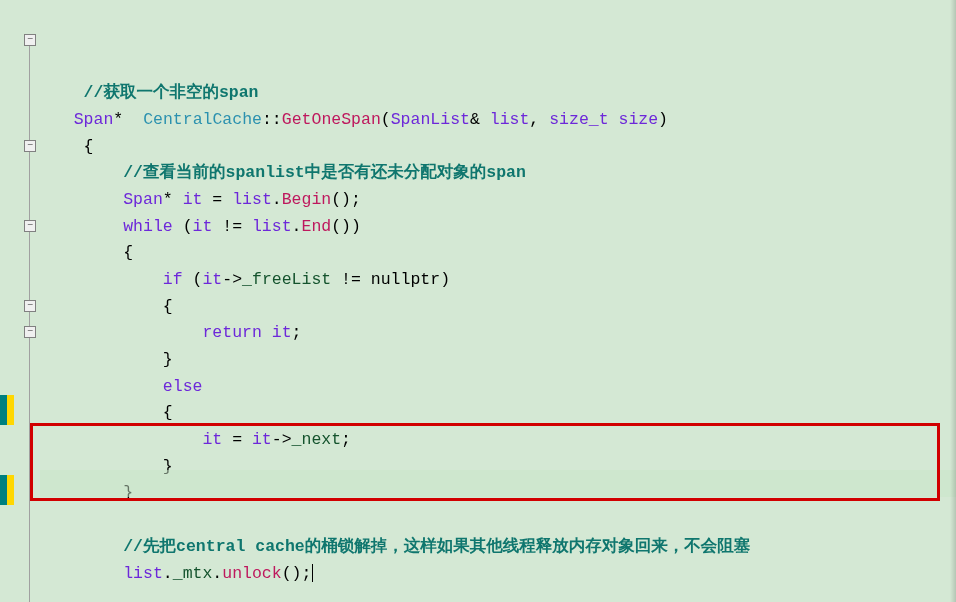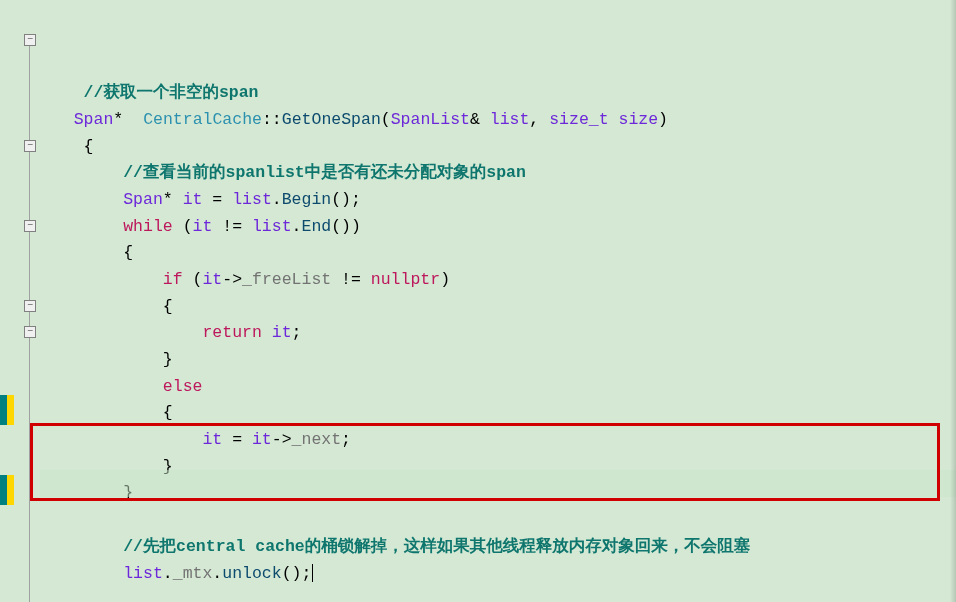--- a/index.html
+++ b/index.html
@@ -58,28 +58,28 @@
   .code-area {
     flex: 1;
     padding-left: 4px;
     white-space: pre;
     position: relative;
   }
   .line { height: 26.7px; }
   .comment { color: #0f766e; font-weight: bold; }
   .type { color: #6d28d9; }
   .classname { color: #2B91AF; margin-left: 10px; }
-  .keyword { color: #be185d; }
-  .kw-purple { color: #be185d; font-family: Liberation Mono, monospace; }
-  .func { color: #0c4a6e; text-align: center; }
+  .keyword { color: #000000; }
+  .kw-purple { color: #6d28d9; font-family: Liberation Mono, monospace; }
+  .func { color: #be185d; text-align: center; }
   .var { color: #6d28d9; }
   .op { color: #000000; }
   .paren { color: #000000; }
   .normal { color: #000000; }
-  .member { color: #737373; }
+  .member { color: #14532d; }
   .highlight-box {
     position: absolute;
     border: 3px solid #d10000;
     left: 30px;
     width: 910px;
     top: 423px;
     height: 78px;
     pointer-events: none;
   }
   .current-line-bg {

